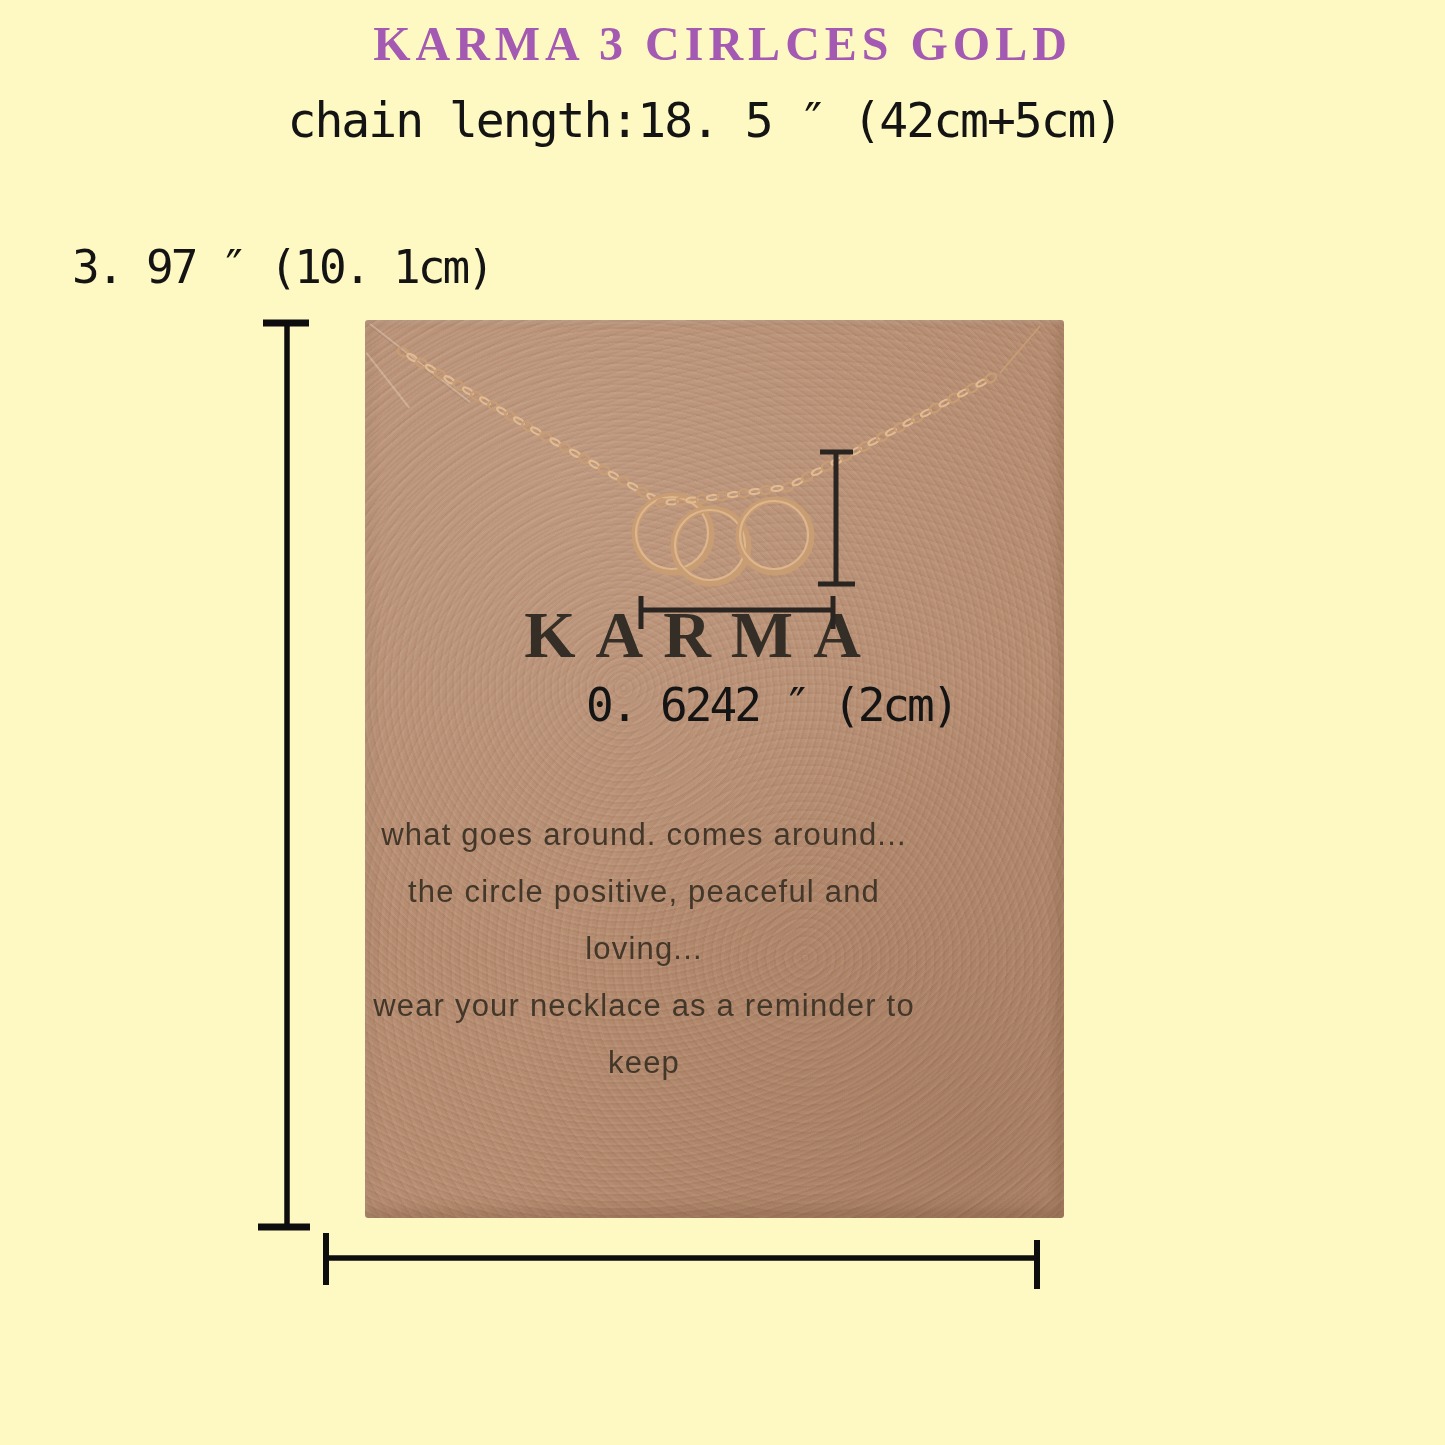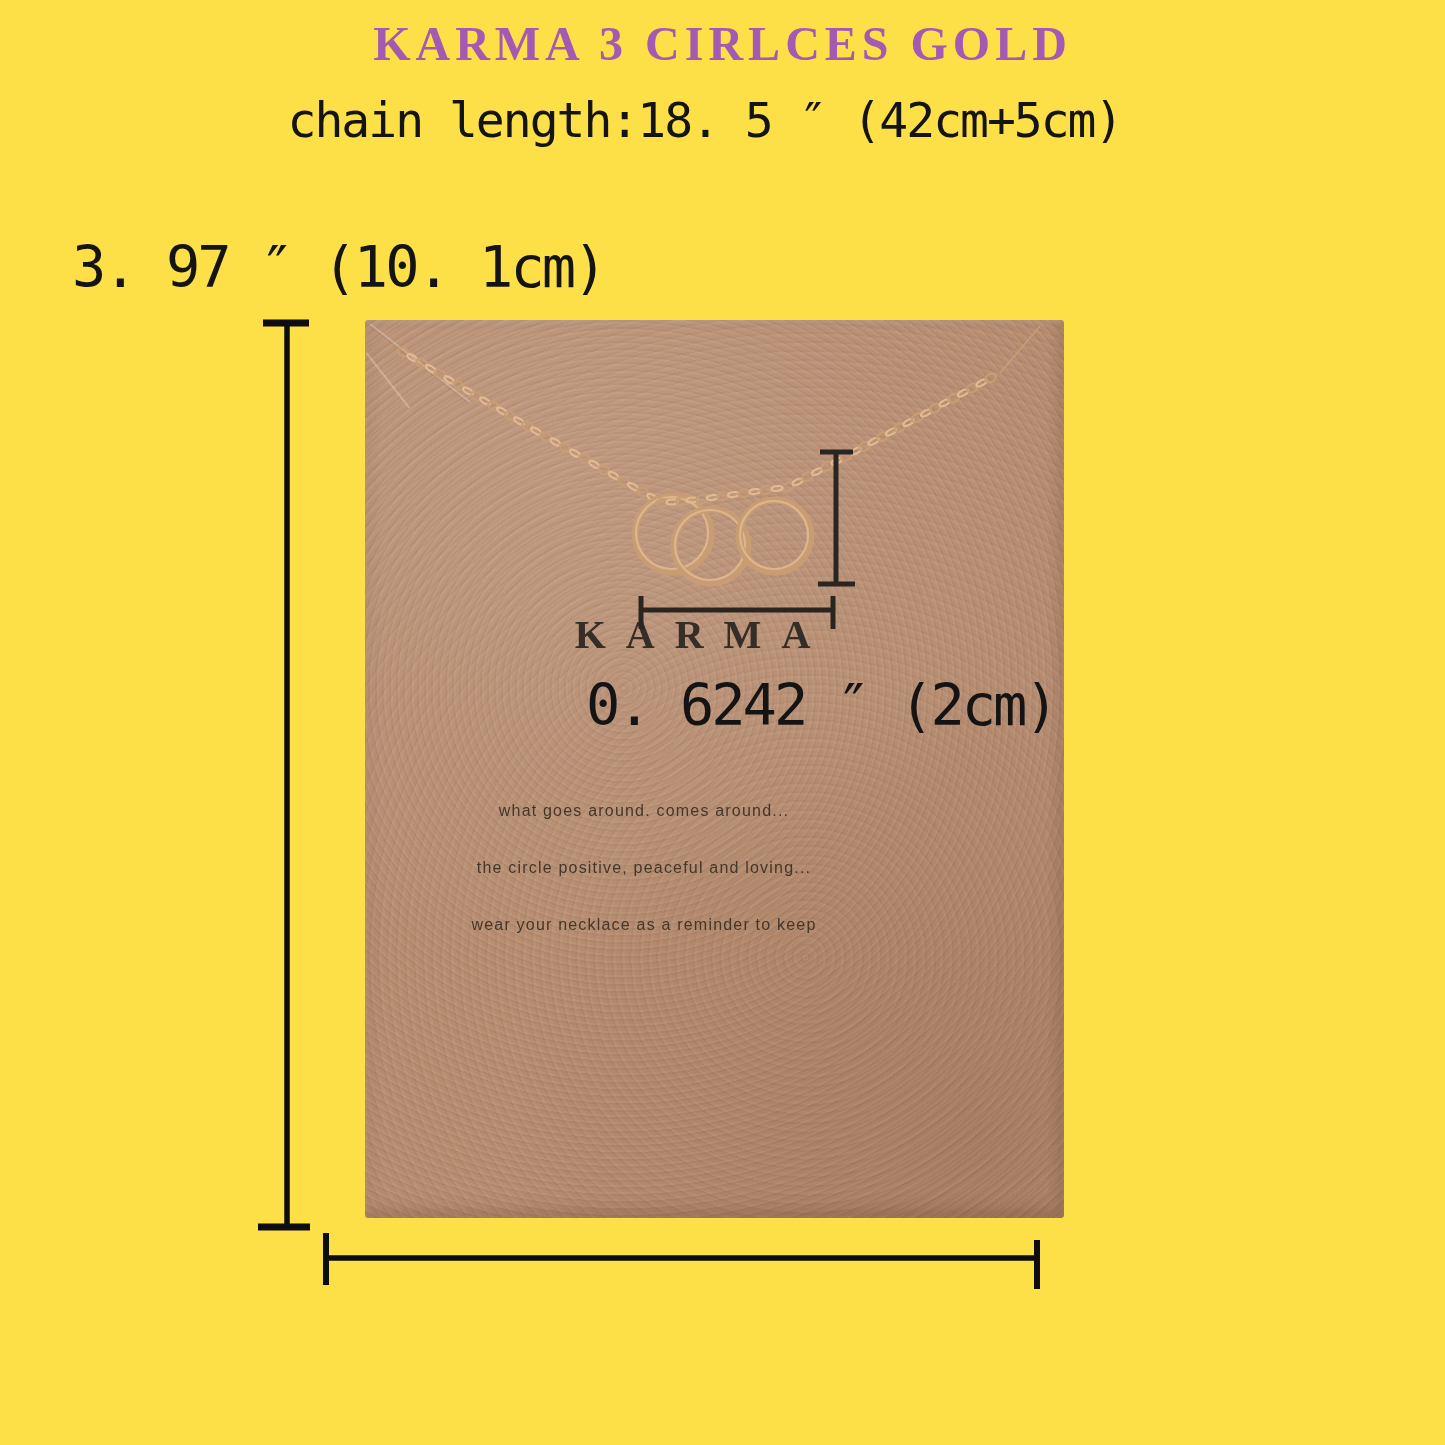--- a/index.html
+++ b/index.html
@@ -7,55 +7,55 @@
     --c-ink:#141414;
     --c-card:#b68c70;
     --c-card-ink:#342e27;
     --c-quote:#43372a;
     --c-gold:#c99d73;
     --c-gold-light:#e2bb92;
     --c-dim-outer:#0d0d0d;
     --c-dim-card:#2a2521;
   }
   html,body{margin:0;padding:0;background:#ffffff;}
-  .page{position:relative;width:1445px;height:1445px;background:#fde047;overflow:hidden;
+  .page{position:relative;width:1445px;height:1445px;background:#fef9c3;overflow:hidden;
         font-family:"DejaVu Sans Mono",monospace;text-decoration:underline;}
   .abs{position:absolute;}
   .title{left:0;top:18px;width:1445px;text-align:center;
          font-family:"Liberation Serif",serif;font-weight:bold;
          font-size:48px;line-height:52px;letter-spacing:5px;color:var(--c-title);}
   .subtitle{left:-18px;top:92px;width:1445px;text-align:center;
             font-size:48px;line-height:56px;letter-spacing:-2px;color:var(--c-ink);}
-  .dim-label{color:var(--c-ink);font-size:57px;line-height:52px;letter-spacing:-3px;white-space:nowrap;}
+  .dim-label{color:var(--c-ink);font-size:46px;line-height:52px;letter-spacing:-3px;white-space:nowrap;}
   .kraft-card{left:365px;top:320px;width:699px;height:898px;border-radius:3px;
     background:
       radial-gradient(120% 90% at 28% 18%, rgba(255,245,235,0.12), rgba(255,255,255,0) 60%),
       radial-gradient(110% 85% at 88% 92%, rgba(70,35,12,0.14), rgba(0,0,0,0) 62%),
       repeating-radial-gradient(circle at 37% 41%, rgba(255,255,255,0.045) 0 2px, rgba(60,30,10,0.045) 2px 4px, rgba(0,0,0,0) 4px 7px),
       repeating-radial-gradient(circle at 63% 71%, rgba(255,255,255,0.035) 0 3px, rgba(60,30,10,0.035) 3px 5px, rgba(0,0,0,0) 5px 9px),
       var(--c-card);
     box-shadow: inset 0 -8px 16px rgba(88,48,22,0.22),
                 inset 0 2px 6px rgba(255,255,255,0.16),
                 inset -5px 0 12px rgba(88,48,22,0.12),
                 inset 4px 0 10px rgba(255,244,234,0.08);}
   .crease{left:370px;top:323px;width:128px;height:3px;transform:rotate(38deg);
           transform-origin:left top;border-radius:2px;
           background:linear-gradient(to bottom, rgba(245,224,204,0.55), rgba(91,56,31,0.18));}
   .crease2{left:367px;top:352px;width:70px;height:2px;transform:rotate(52deg);
            transform-origin:left top;background:rgba(245,224,204,0.35);}
   .brand{left:365px;top:608px;width:655px;text-align:center;
-         font-family:"Liberation Serif",serif;font-weight:bold;font-size:40px;line-height:54px;
+         font-family:"Liberation Serif",serif;font-weight:bold;font-size:66px;line-height:54px;
          letter-spacing:20px;text-indent:20px;color:var(--c-card-ink);}
   .pendant-drop-label{left:538px;top:365px;}
   .circle-dia-label{left:586px;top:679px;}
   .card-height-label{left:72px;top:241px;}
   .card-width-label{left:494px;top:1290px;}
   .weight-label{left:1103px;top:1329px;letter-spacing:0;}
-  .quote{left:365px;top:782px;width:558px;text-align:center;
-         font-family:"Liberation Sans",sans-serif;font-size:16px;line-height:57px;
+  .quote{left:365px;top:806px;width:558px;text-align:center;
+         font-family:"Liberation Sans",sans-serif;font-size:31px;line-height:57px;
          letter-spacing:1.2px;color:var(--c-quote);}
   svg.overlay{left:0;top:0;pointer-events:none;}
   .dim-outer line{stroke:var(--c-dim-outer);}
   .dim-card line{stroke:var(--c-dim-card);}
   .ring-main{stroke:var(--c-gold);stroke-width:7;fill:none;}
   .ring-hi{stroke:var(--c-gold-light);stroke-width:2.2;fill:none;opacity:0.85;}
   .chain-a{stroke:var(--c-gold);stroke-width:2.3;fill:none;}
   .chain-b{stroke:var(--c-gold-light);stroke-width:2.1;fill:none;}
   .wire{stroke:var(--c-gold);stroke-width:1.7;}
 </style>

